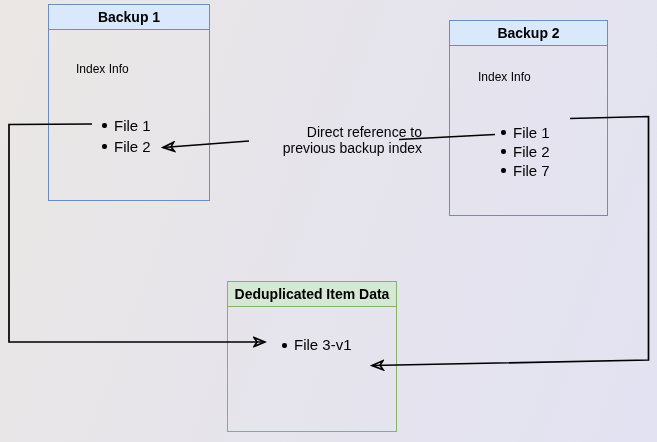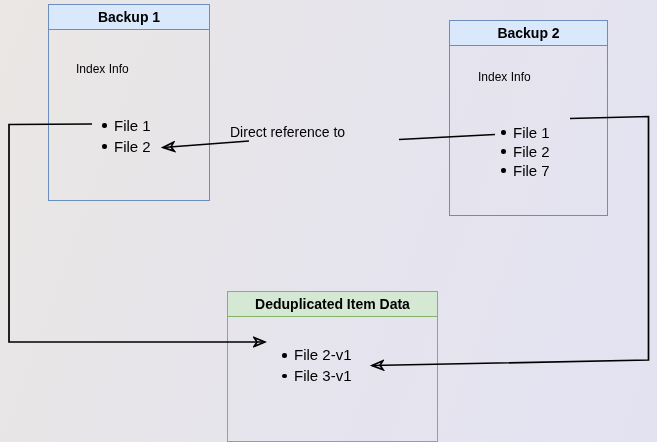--- a/index.html
+++ b/index.html
@@ -25,26 +25,26 @@
     width:4.5px; height:4.5px; border-radius:50%; background:#000;
   }
   #backup1 { left:48px; top:4px; width:162px; height:197px; }
   #backup1 .section-label { left:27px; top:57px; }
   #backup1 ul.filelist { left:52px; top:110px; }
   #backup2 { left:449px; top:4px; width:159px; height:196px;margin-top:16px; }
   #backup2 .section-label { left:28px; top:49px; }
   #backup2 ul.filelist { left:50px; top:102px; }
   #backup2 ul.filelist li { line-height:19px; }
   #backup2 ul.filelist li::before { top:7px; }
-  #dedup { left:227px; top:291px; width:211px; height:151px; }
+  #dedup { left:227px; top:281px; width:170px; height:151px; }
   #dedup ul.filelist { left:53px; top:53px; }
   #dedup ul.filelist li { line-height:20.5px; }
   .annotation {
     position:absolute; left:230px; top:125px; width:192px;
-    text-align:left; font-size:14px; line-height:15.5px;
+    text-align:right; font-size:14px; line-height:15.5px;
   }
   svg.arrows { position:absolute; left:0; top:0; pointer-events:none; }
   svg.arrows path { fill:none; stroke:#000; stroke-width:1.7px; }
 </style>
 </head>
 <body>
 
 <div class="canvas">
 
   <div class="box" id="backup1">
@@ -68,27 +68,27 @@
       <li>File 2</li>
       <li>File 7</li>
     </ul>
   </div>
 
   <div class="box green" id="dedup">
     <div class="box-header">
       <span>Deduplicated Item Data</span>
     </div>
     <ul class="filelist">
-      <li>File 2-v1</li>
       <li>File 3-v1</li>
     </ul>
   </div>
 
   <div class="annotation">
     <div>Direct reference to</div>
+    <div>previous backup index</div>
   </div>
 
   <svg class="arrows" width="657" height="442" viewBox="0 0 657 442">
     <defs>
       <marker id="arrowhead" markerWidth="14" markerHeight="12" refX="12.5" refY="6" orient="auto" markerUnits="userSpaceOnUse">
         <path d="M1.5,1.5 L12.5,6 L1.5,10.5 L4.5,6 Z" fill="#000" stroke="#000" stroke-width="1"></path>
       </marker>
     </defs>
     <path d="M 92 124 L 9 124.5 L 9 342 L 265 342" marker-end="url(#arrowhead)"></path>
     <path d="M 570 118.5 L 648.5 116.5 L 648.5 360 L 372 365.5" marker-end="url(#arrowhead)"></path>

